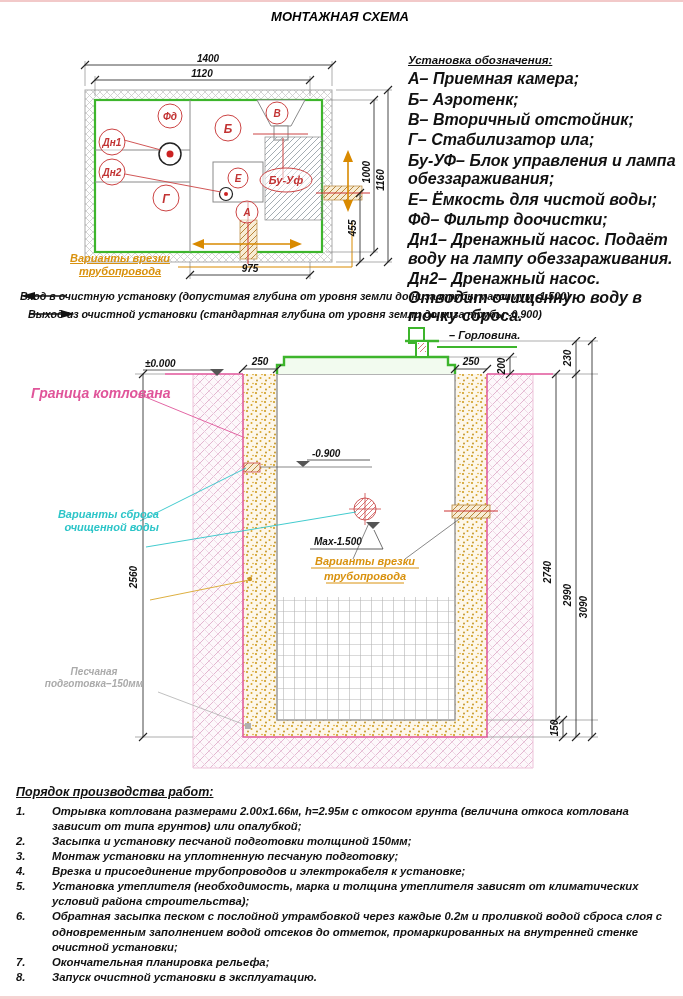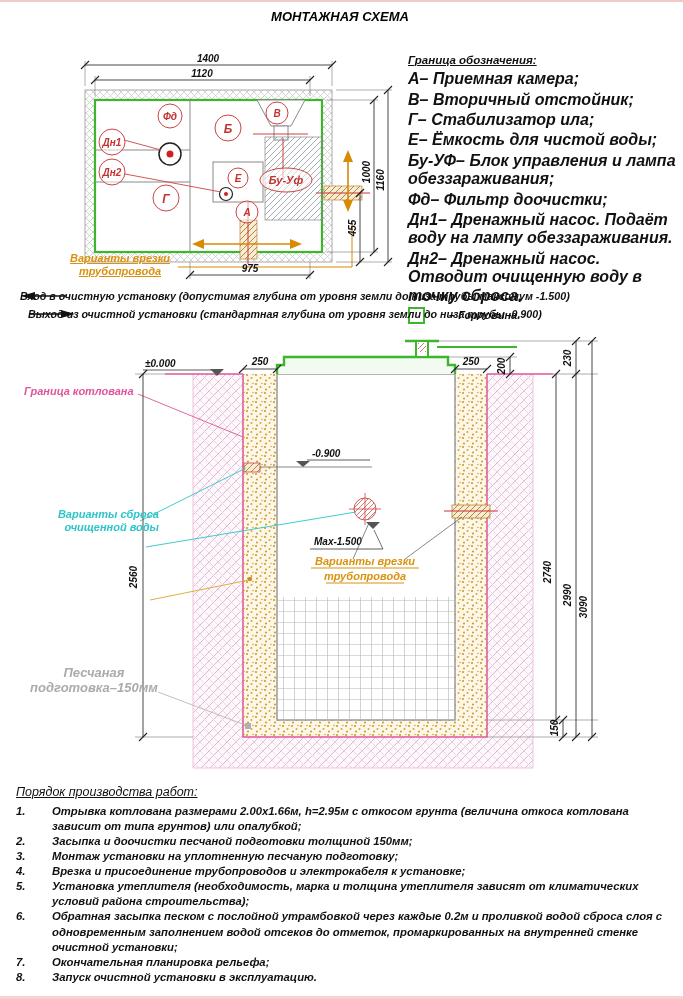--- a/index.html
+++ b/index.html
@@ -10,26 +10,26 @@
   #title{left:225px;top:8px;width:230px;text-align:center;font-size:13px;color:#000000;}
   #legend{left:408px;top:52px;width:272px;color:#111;}
   #legend .hd{font-size:11.5px;text-decoration:underline;margin-bottom:3px;}
   #legend .it{font-size:16px;margin-bottom:2px;}
   #legend .neck{display:flex;align-items:center;gap:24px;margin-top:2px;font-size:11px;}
   #legend .sq{width:13px;height:13px;border:2.5px solid #3db52c;flex:0 0 auto;}
   .io-row{position:absolute;left:20px;width:655px;display:flex;align-items:center;gap:6px;
           font-style:italic;font-weight:bold;font-size:10.7px;color:#111;white-space:nowrap;}
   .planlbl{color:#d9920f;text-align:center;font-size:11px;}
   .planlbl span{display:block;text-decoration:underline;}
-  #lbl-pit{left:24px;top:383px;color:#e0559a;font-size:11px;}
+  #lbl-pit{left:31px;top:383px;color:#e0559a;font-size:14px;}
   #lbl-dis{left:24px;top:506px;width:135px;color:#2cc5c8;text-align:right;font-size:11px;}
   #lbl-bf{left:28px;top:591px;width:135px;color:#d9a62a;text-align:center;font-size:11px;}
-  #lbl-sp{left:20px;top:664px;width:148px;color:#ababab;text-align:center;font-size:13px;}
+  #lbl-sp{left:20px;top:664px;width:148px;color:#ababab;text-align:center;font-size:10px;}
   #work{left:16px;top:783px;width:656px;color:#111;}
-  #work .hd{font-size:12.5px;font-style:italic;font-weight:normal;text-decoration:underline;margin-bottom:5px;}
+  #work .hd{font-size:12.5px;font-style:italic;font-weight:bold;text-decoration:underline;margin-bottom:5px;}
   #work .row{display:flex;font-style:italic;font-weight:bold;font-size:11.3px;line-height:1.33;}
   #work .num{width:36px;flex:0 0 auto;}
   #work .txt{flex:1;}
   svg{position:absolute;}
   svg text{font-family:"Liberation Sans",sans-serif;font-style:italic;font-weight:bold;}
   .dim{font-size:10px;fill:#111;}
   .redt{fill:#c23333;}
   .bstrip{position:absolute;left:0;bottom:0;width:100%;height:5px;background:#f6d2d2;}
 </style>
 </head>
@@ -160,26 +160,27 @@
       <text class="dim" x="192" y="222" text-anchor="middle">975</text>
     </g>
   </svg>
 
   <div class="lbl planlbl" style="left:60px;top:250px;width:120px">
     <span>Варианты врезки</span>
     <span>трубопровода</span>
   </div>
 
   <div class="lbl" id="legend">
-    <div class="hd">Граница обозначения:</div>
+    <div class="hd">Установка обозначения:</div>
     <div class="it">А– Приемная камера;</div>
+    <div class="it">Б– Аэротенк;</div>
     <div class="it">В– Вторичный отстойник;</div>
     <div class="it">Г– Стабилизатор ила;</div>
+    <div class="it">Бу-УФ– Блок управления и лампа обеззараживания;</div>
     <div class="it">Е– Ёмкость для чистой воды;</div>
-    <div class="it">Бу-УФ– Блок управления и лампа обеззараживания;</div>
     <div class="it">Фд– Фильтр доочистки;</div>
     <div class="it">Дн1– Дренажный насос. Подаёт воду на лампу обеззараживания.</div>
     <div class="it">Дн2– Дренажный насос. Отводит очищенную воду в точку сброса.</div>
     <div class="neck">
       <span class="sq"></span>
       <span>– Горловина.</span>
     </div>
   </div>
 
   <div class="io-row" style="top:288px">
@@ -346,21 +347,21 @@
   </div>
 
   <div class="lbl" id="work">
     <div class="hd">Порядок производства работ:</div>
     <div class="row">
         <span class="num">1.</span>
         <span class="txt">Отрывка котлована размерами 2.00x1.66м, h=2.95м с откосом грунта (величина откоса котлована зависит от типа грунтов) или опалубкой;</span>
       </div>
     <div class="row">
         <span class="num">2.</span>
-        <span class="txt">Засыпка и доочистки песчаной подготовки толщиной 150мм;</span>
+        <span class="txt">Засыпка и установку песчаной подготовки толщиной 150мм;</span>
       </div>
     <div class="row">
         <span class="num">3.</span>
         <span class="txt">Монтаж установки на уплотненную песчаную подготовку;</span>
       </div>
     <div class="row">
         <span class="num">4.</span>
         <span class="txt">Врезка и присоединение трубопроводов и электрокабеля к установке;</span>
       </div>
     <div class="row">

